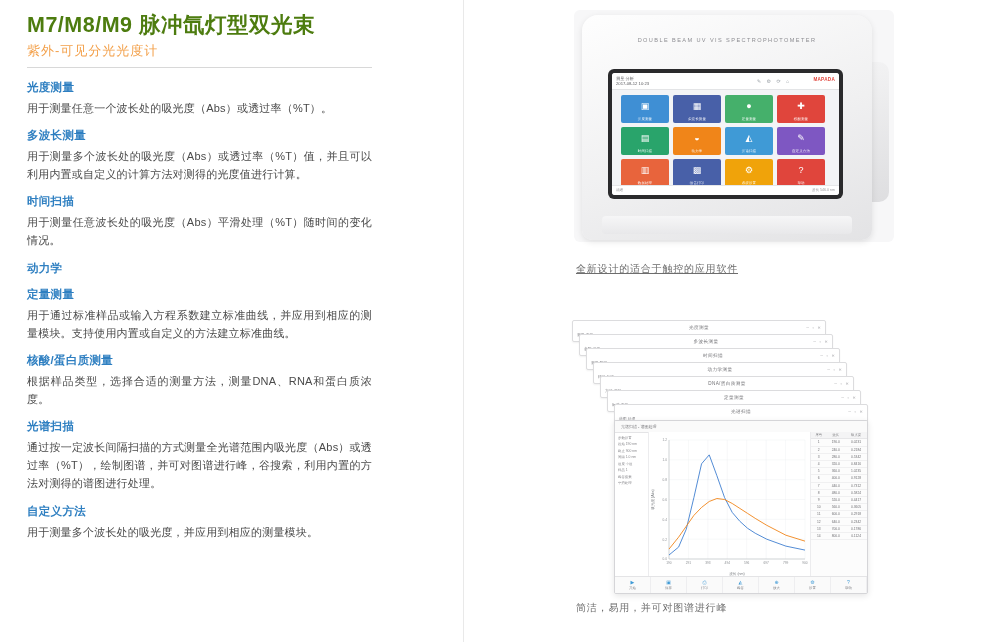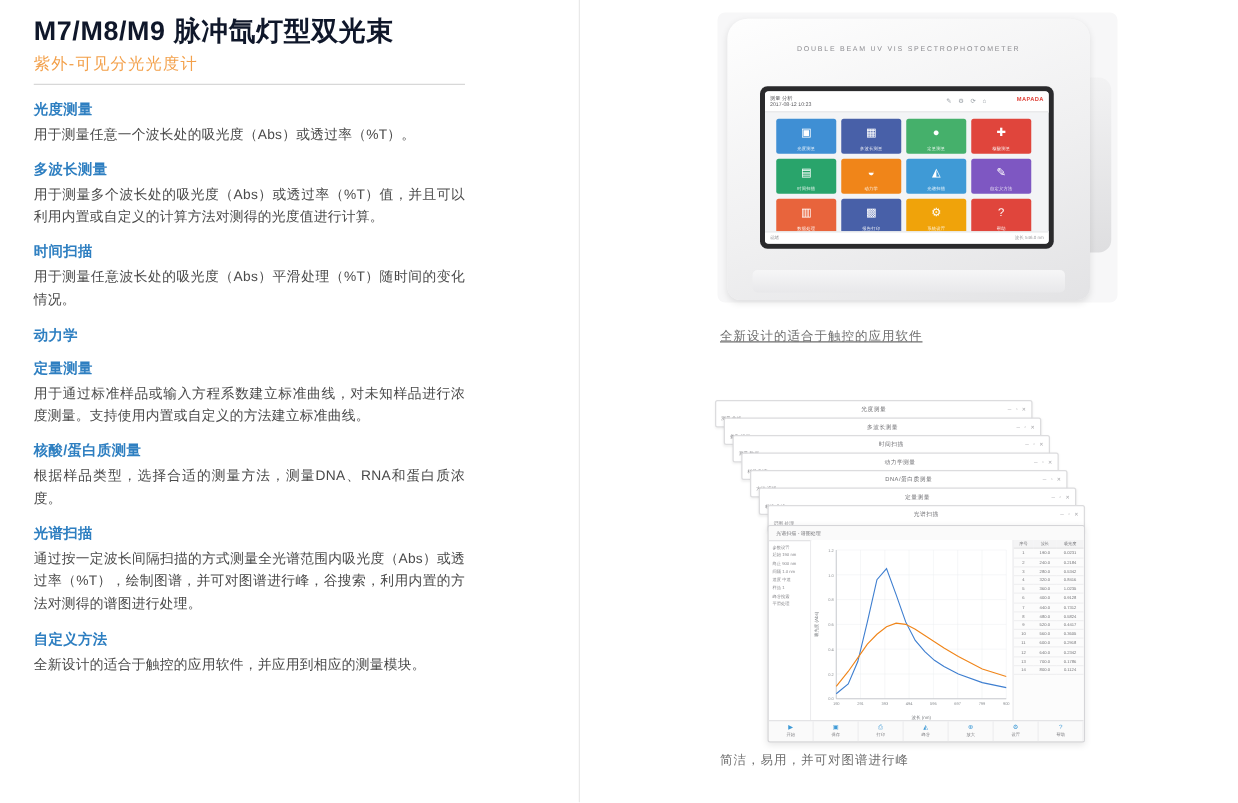--- a/index.html
+++ b/index.html
@@ -31,21 +31,21 @@
   }
   .left-inner {
     position: absolute;
     left: 27px;
     top: 12px;
     width: 345px;
   }
   .title-main {
     font-size: 21.5px;
     font-weight: bold;
-    color: #0f172a;
+    color: #4d7c0f;
     letter-spacing: 0.5px;
     line-height: 1.25;
     margin: 0 0 3px 0;
     font-family: "Liberation Sans", "DejaVu Sans", sans-serif;
   }
   .title-sub {
     font-size: 13px;
     color: #f3a04a;
     letter-spacing: 1px;
     margin: 0 0 7px 0;
@@ -430,33 +430,33 @@
       </div>
       <div class="feature">
         <div class="feature-title">时间扫描</div>
         <p class="feature-body">用于测量任意波长处的吸光度（Abs）平滑处理（%T）随时间的变化情况。</p>
       </div>
       <div class="feature">
         <div class="feature-title">动力学</div>
       </div>
       <div class="feature">
         <div class="feature-title">定量测量</div>
-        <p class="feature-body">用于通过标准样品或输入方程系数建立标准曲线，对未知样品进行浓度测量。支持使用内置或自定义的方法建立标准曲线。</p>
+        <p class="feature-body">用于通过标准样品或输入方程系数建立标准曲线，并应用到相应的测量模块。支持使用内置或自定义的方法建立标准曲线。</p>
       </div>
       <div class="feature">
         <div class="feature-title">核酸/蛋白质测量</div>
         <p class="feature-body">根据样品类型，选择合适的测量方法，测量DNA、RNA和蛋白质浓度。</p>
       </div>
       <div class="feature">
         <div class="feature-title">光谱扫描</div>
         <p class="feature-body">通过按一定波长间隔扫描的方式测量全光谱范围内吸光度（Abs）或透过率（%T），绘制图谱，并可对图谱进行峰，谷搜索，利用内置的方法对测得的谱图进行处理。</p>
       </div>
       <div class="feature">
         <div class="feature-title">自定义方法</div>
-        <p class="feature-body">全新设计的适合于触控的应用软件，并应用到相应的测量模块。</p>
+        <p class="feature-body">用于测量多个波长处的吸光度，并应用到相应的测量模块。</p>
       </div>
 
     </div>
   </div>
 
   <div class="divider-vert"></div>
 
   <div class="right-col">
 
     <div class="instrument-block">

